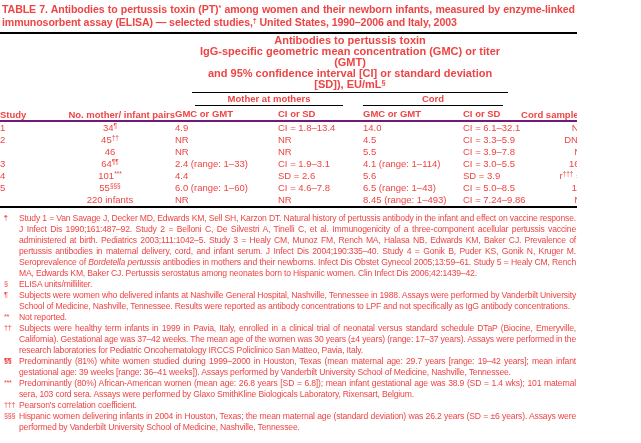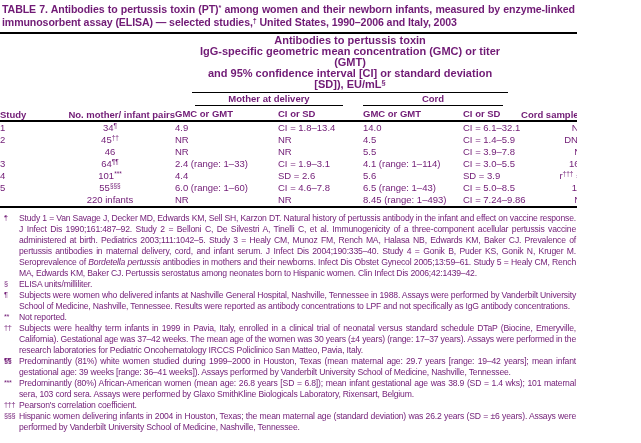--- a/index.html
+++ b/index.html
@@ -1,21 +1,21 @@
 <!DOCTYPE html>
 <html><head>
 <meta charset="utf-8">
 <style>
   html, body { margin: 0; padding: 0; background: #ffffff; }
   .page {
     position: relative;
     width: 577px;
     height: 443px;
     background: #ffffff;
-    color: #701a75;
+    color: #ef4444;
     font-family: "Liberation Sans", "DejaVu Sans", sans-serif;
     overflow: hidden;
     box-sizing: border-box;
     padding: 3px 0 0 0;
   }
   
   .title {
     font-size: 10.6px;
     font-weight: bold;
     line-height: 13px;
@@ -59,21 +59,21 @@
     font-size: 9.5px;
     line-height: 12px;
     border-bottom: 1px solid #000;
   }
   .grp-mother .grp-inner { margin: 0 20px 0 20px; }
   .grp-cord .grp-inner  { margin: 0 18px 0 0; }
   .hrowC th { height: 14px; line-height: 12px; }
   .study-h  { text-align: left; padding-left: 3px; }
   .pairs-h  { text-align: right; white-space: pre-line; line-height: 11px; }
   .ratio-h  { text-align: center; white-space: pre-line; line-height: 11px; }
-  .bb2 { border-bottom: 2px solid #000000; }
+  .bb2 { border-bottom: 2px solid #701a75; }
   
   .c-study { text-align: left;  padding-left: 3px; }
   .c-pairs { text-align: center; }
   .c-mgmc  { text-align: left; padding-left: 20px; }
   .c-mci   { text-align: left; }
   .c-cgmc  { text-align: left; padding-left: 22px; }
   .c-cci   { text-align: left; }
   .c-ratio { text-align: center; }
   tbody td { height: 12px; line-height: 12px; }
   tbody tr:last-child td { border-bottom: 2px solid #000; }
@@ -130,21 +130,21 @@
 IgG-specific geometric mean concentration (GMC) or titer (GMT)
 and 95% confidence interval [CI] or standard deviation [SD]), EU/mL<sup>§</sup></div>
         </th>
         <th></th>
       </tr>
       <tr class="hrowB">
         <th rowspan="2" class="study-h bb2">Study</th>
         <th rowspan="2" class="pairs-h bb2">No. mother/
 infant pairs</th>
         <th colspan="2" class="grp-mother">
-          <div class="grp-inner">Mother at delivery</div>
+          <div class="grp-inner">Mother at mothers</div>
         </th>
         <th colspan="2" class="grp-cord">
           <div class="grp-inner">Cord</div>
         </th>
         <th rowspan="2" class="ratio-h bb2">Cord sample to
 maternal sample ratio</th>
       </tr>
       <tr class="hrowC">
         <th class="c-mgmc bb2">GMC or GMT</th>
         <th class="c-mci bb2">CI or SD</th>
@@ -161,21 +161,21 @@
       <td class="c-cgmc">14.0</td>
       <td class="c-cci">CI = 6.1–32.1</td>
       <td class="c-ratio">NR<sup>**</sup></td>
     </tr>
         <tr>
       <td class="c-study">2</td>
       <td class="c-pairs">45<sup>††</sup></td>
       <td class="c-mgmc">NR</td>
       <td class="c-mci">NR</td>
       <td class="c-cgmc">4.5</td>
-      <td class="c-cci">CI = 1.4–5.9</td>
+      <td class="c-cci">CI = 3.3–5.9</td>
       <td class="c-ratio">DNSS<sup>§§</sup></td>
     </tr>
         <tr>
       <td class="c-study"></td>
       <td class="c-pairs">46</td>
       <td class="c-mgmc">NR</td>
       <td class="c-mci">NR</td>
       <td class="c-cgmc">5.5</td>
       <td class="c-cci">CI = 3.9–7.8</td>
       <td class="c-ratio">NR</td>

